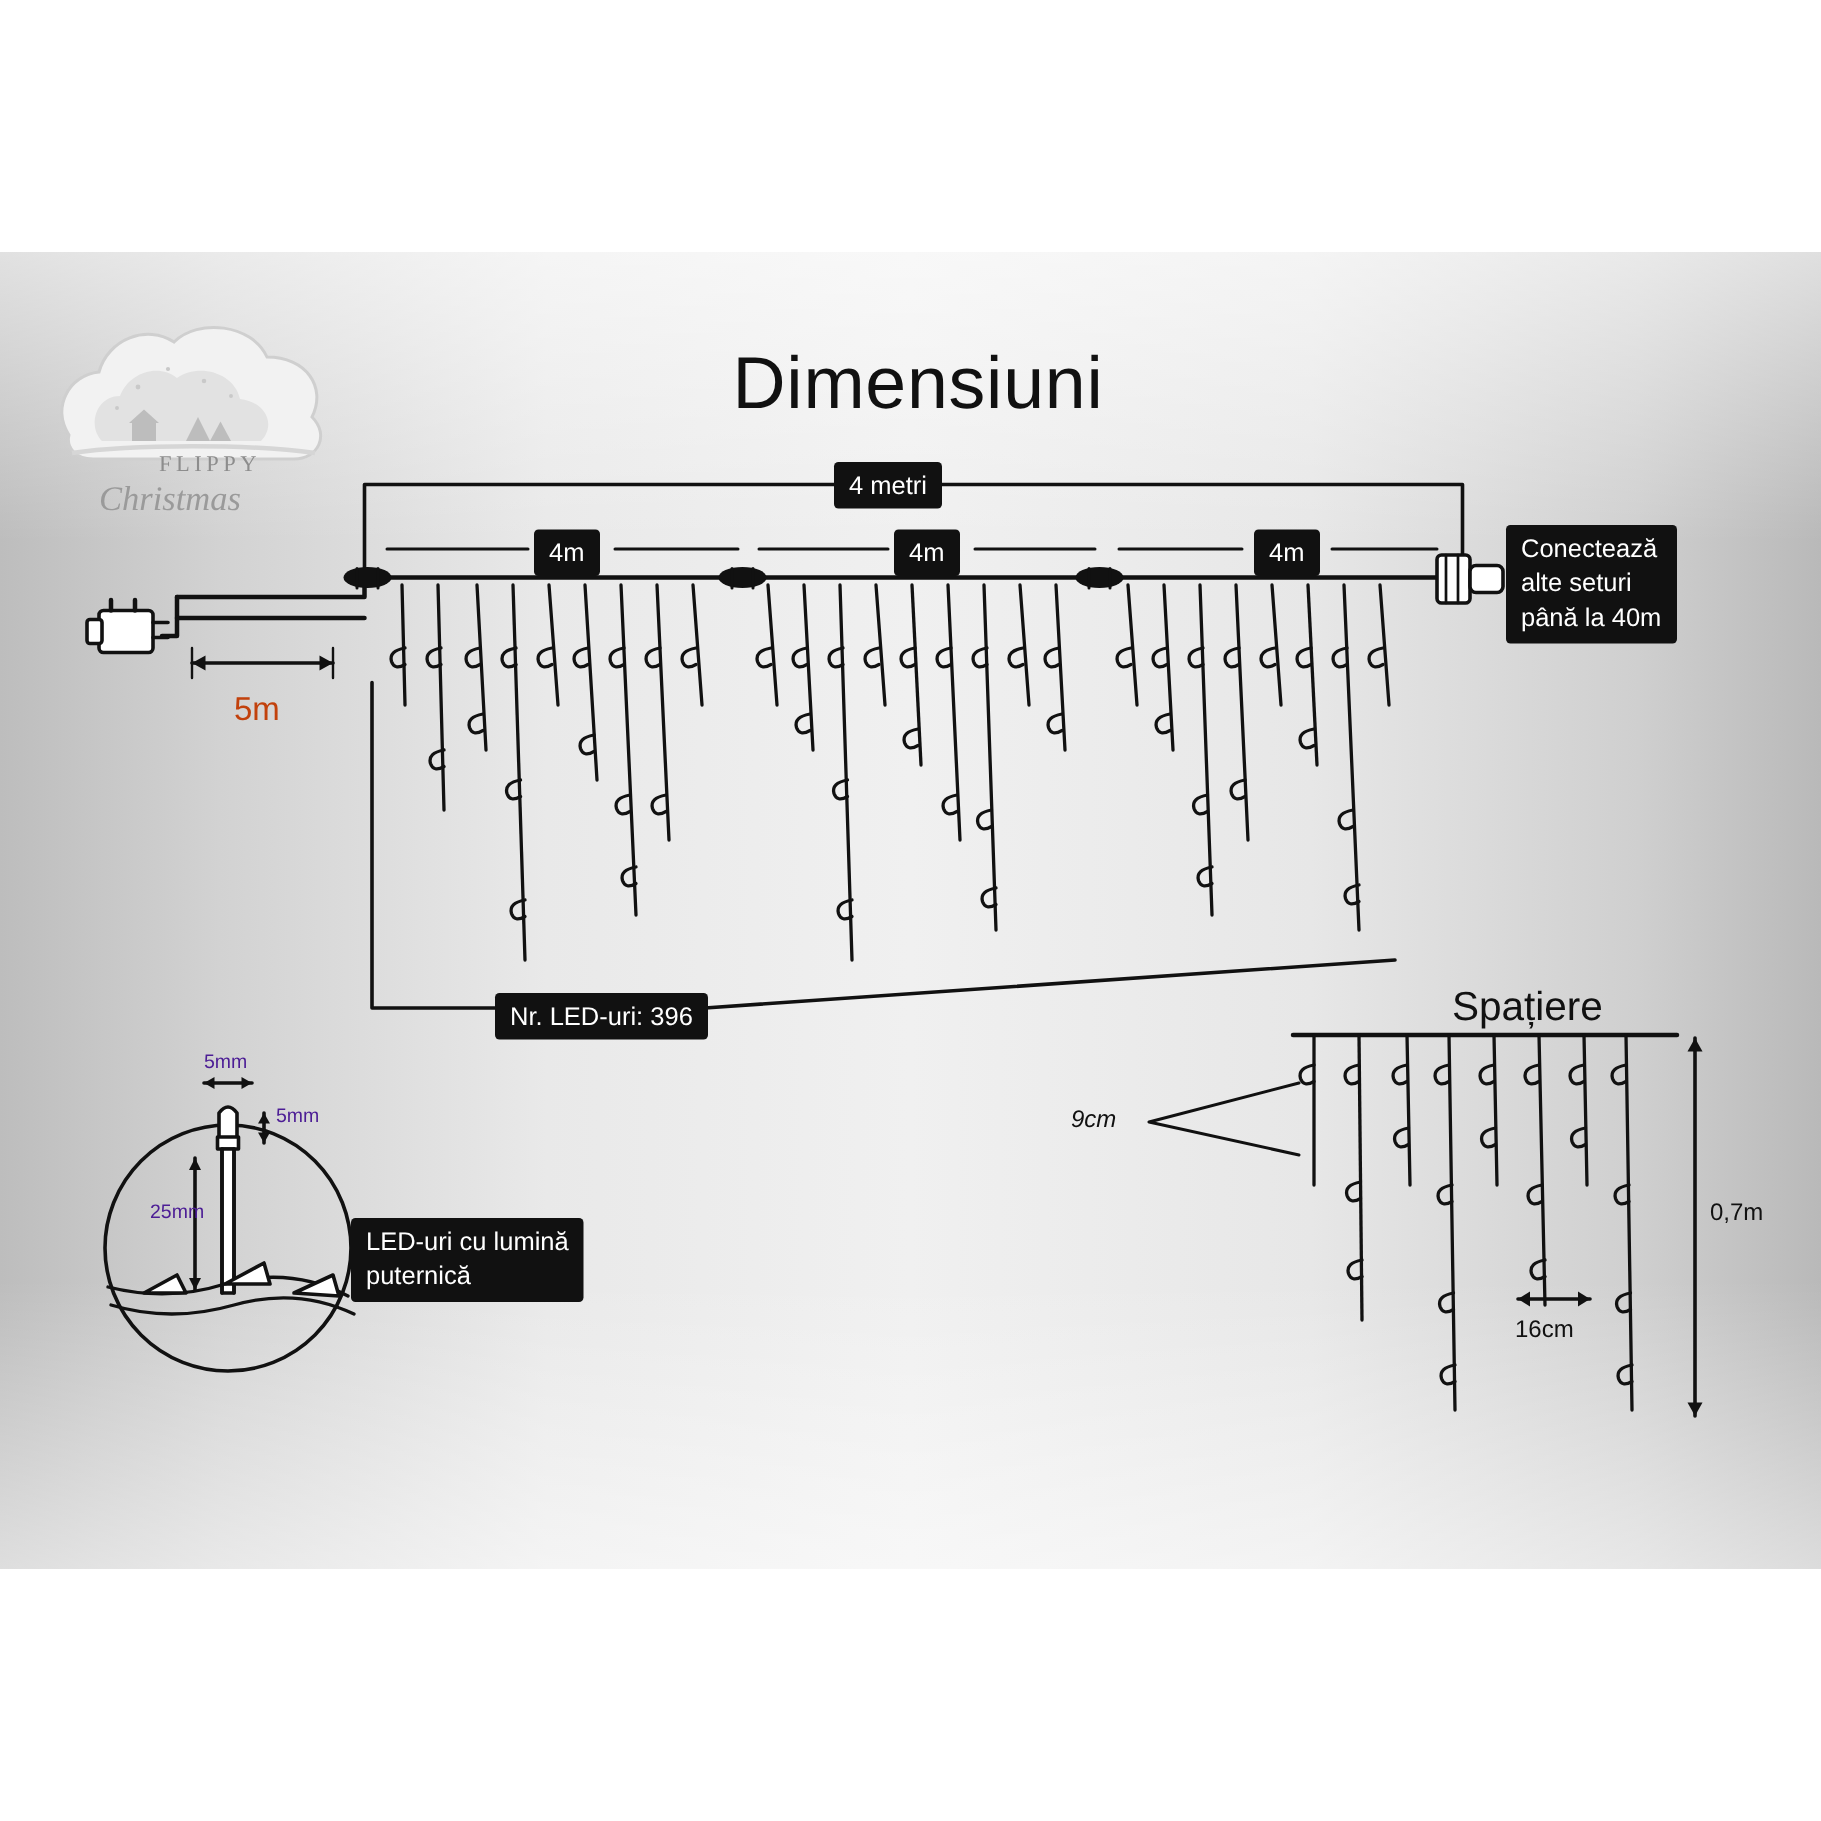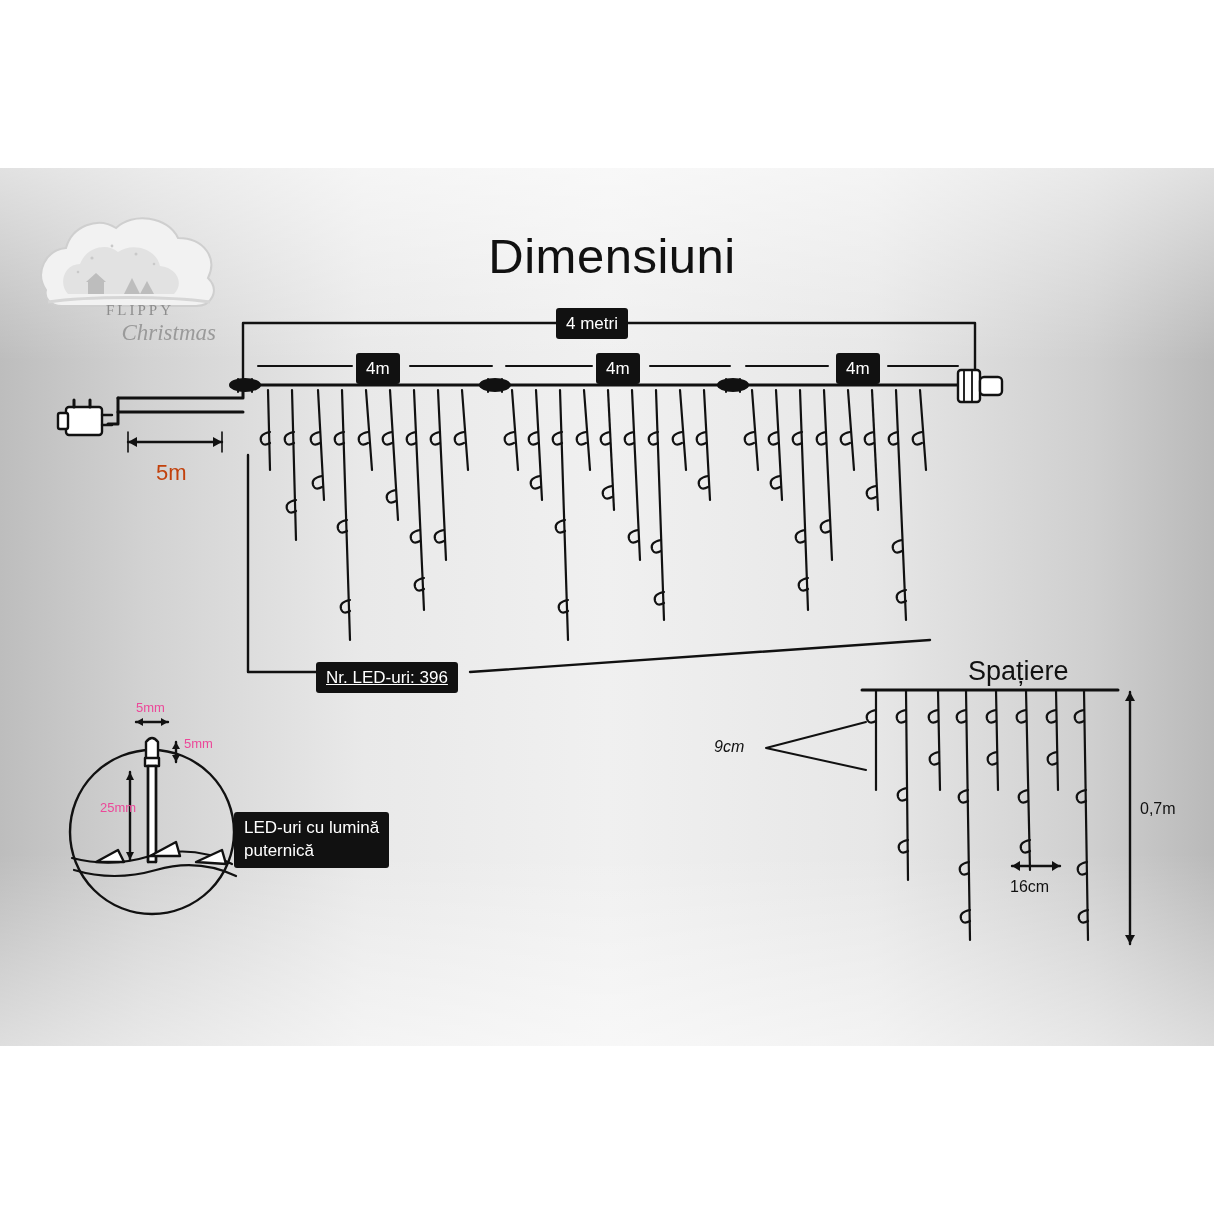--- a/index.html
+++ b/index.html
@@ -38,31 +38,31 @@
     white-space:pre-line;
   }
   .lab{
     position:absolute;color:#c2410c;
   }
   .footnote{
     left:0;right:0;top:962px;text-align:center;
     font-size:21px;color:#111;
   }
   .sectitle{position:absolute;font-size:27px;color:#111;}
-  .small{font-size:13px;color:#ec4899;position:absolute;}
+  .small{font-size:13px;color:#4c1d95;position:absolute;}
   .med{font-size:16px;color:#111;position:absolute;}
 
   
   .logo{position:absolute;left:28px;top:198px;width:206px;height:160px;}
   .logo-t1{
     position:absolute;left:52px;top:104px;width:120px;text-align:center;
     font-size:15px;letter-spacing:3px;color:#8d8d8d;font-family:"Liberation Serif", serif;
   }
   .logo-t2{
-    position:absolute;left:38px;top:122px;width:150px;text-align:right;
+    position:absolute;left:38px;top:122px;width:150px;text-align:left;
     font-size:23px;color:#9a9a9a;font-family:"Liberation Serif", serif;font-style:italic;
   }
 </style>
 </head>
 <body>
 
 <div id="stage">
 
   <div class="band"></div>
 
@@ -304,22 +304,25 @@
       </g>
     </g>
   </svg>
 
   <div class="badge" style="left:556px;top:308px;">4 metri</div>
 
   <div class="badge" style="left:356px;top:353px;">4m</div>
   <div class="badge" style="left:596px;top:353px;">4m</div>
   <div class="badge" style="left:836px;top:353px;">4m</div>
 
-
-  <div class="badge" style="left:316px;top:662px;text-decoration:underline;">Nr. LED-uri: 396</div>
+  <div class="badge" style="left:1004px;top:350px;line-height:1.35;">Conectează
+alte seturi
+până la 40m</div>
+
+  <div class="badge" style="left:330px;top:662px;">Nr. LED-uri: 396</div>
 
   <div class="lab" style="left:156px;top:460px;font-size:22px;">5m</div>
 
   <div class="small" style="left:136px;top:700px;">5mm</div>
   <div class="small" style="left:184px;top:736px;">5mm</div>
   <div class="small" style="left:100px;top:800px;">25mm</div>
   <div class="badge" style="left:234px;top:812px;line-height:1.35;">LED-uri cu lumină
 puternică</div>
 
   <div class="sectitle" style="left:968px;top:642px;margin-top:14px;">Spațiere</div>

